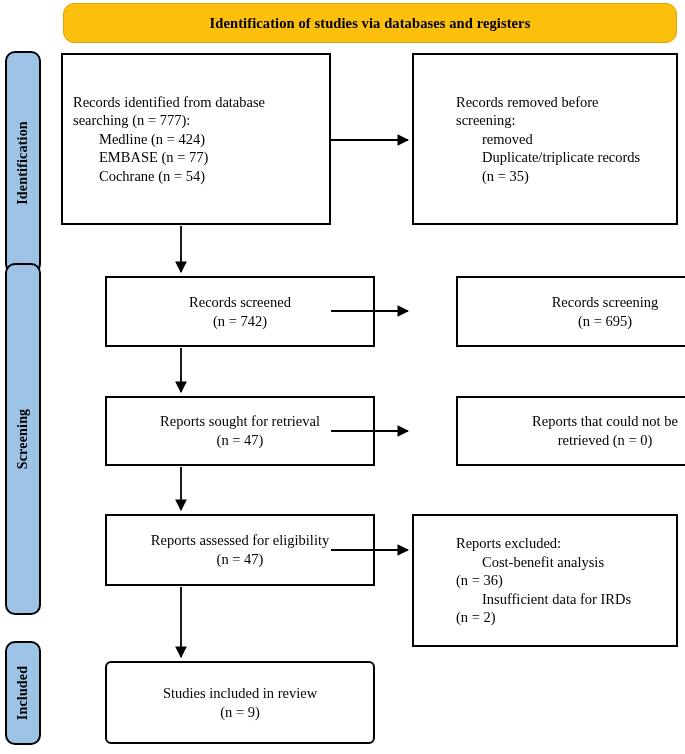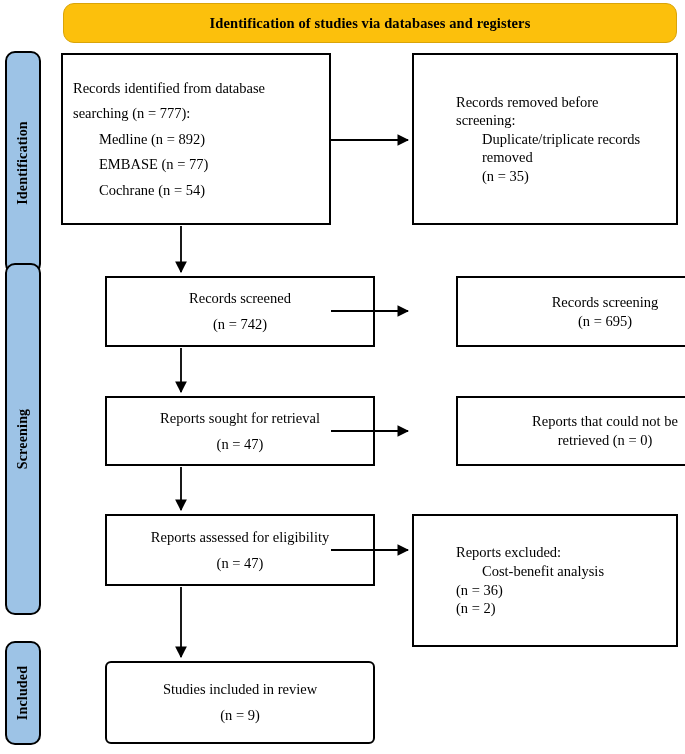--- a/index.html
+++ b/index.html
@@ -77,21 +77,21 @@
     font-size: 14.5px;
     line-height: 1.28;
     color: #000000;
   }
   .box.center { text-align: center; margin-left: 44px; }
   .box.left   { text-align: left; }
   .box .ln { display: block; white-space: pre; }
   .box .indent { padding-left: 26px; }
 
   
-  .box-col-l { left: 61px;  width: 270px; gap: 7px; }
+  .box-col-l { left: 61px;  width: 270px; }
   
   .box-col-r { left: 412px; width: 266px; padding-left: 42px; }
 
   .b-identified  { top: 53px;  height: 172px; }
   .b-removed     { top: 53px;  height: 172px; }
   .b-screened    { top: 276px; height: 71px; }
   .b-excluded    { top: 276px; height: 71px; }
   .b-sought      { top: 396px; height: 70px; }
   .b-notretr     { top: 396px; height: 70px; }
   .b-assessed    { top: 514px; height: 72px; }
@@ -123,30 +123,30 @@
   <div class="stage stage-screening">
     <span>Screening</span>
   </div>
   <div class="stage stage-included">
     <span>Included</span>
   </div>
 
   <div class="box box-col-l b-identified left">
     <span class="ln">Records identified from database</span>
     <span class="ln">searching (n = 777):</span>
-    <span class="ln indent">Medline (n = 892)</span>
+    <span class="ln indent">Medline (n = 424)</span>
     <span class="ln indent">EMBASE (n = 77)</span>
     <span class="ln indent">Cochrane (n = 54)</span>
   </div>
 
   <div class="box box-col-r b-removed left">
     <span class="ln">Records removed before</span>
     <span class="ln">screening:</span>
+    <span class="ln indent">removed</span>
     <span class="ln indent">Duplicate/triplicate records</span>
-    <span class="ln indent">removed</span>
     <span class="ln indent">(n = 35)</span>
   </div>
 
   <div class="box box-col-l b-screened center">
     <span class="ln">Records screened</span>
     <span class="ln">(n = 742)</span>
   </div>
 
   <div class="box box-col-r b-excluded center">
     <span class="ln">Records screening</span>
@@ -165,20 +165,21 @@
 
   <div class="box box-col-l b-assessed center">
     <span class="ln">Reports assessed for eligibility</span>
     <span class="ln">(n = 47)</span>
   </div>
 
   <div class="box box-col-r b-repexcluded left">
     <span class="ln">Reports excluded:</span>
     <span class="ln indent">Cost-benefit analysis</span>
     <span class="ln">(n = 36)</span>
+    <span class="ln indent">Insufficient data for IRDs</span>
     <span class="ln">(n = 2)</span>
   </div>
 
   <div class="box box-col-l b-included center">
     <span class="ln">Studies included in review</span>
     <span class="ln">(n = 9)</span>
   </div>
 
   <svg id="arrows" viewBox="0 0 685 754" xmlns="http://www.w3.org/2000/svg">
     <defs>

